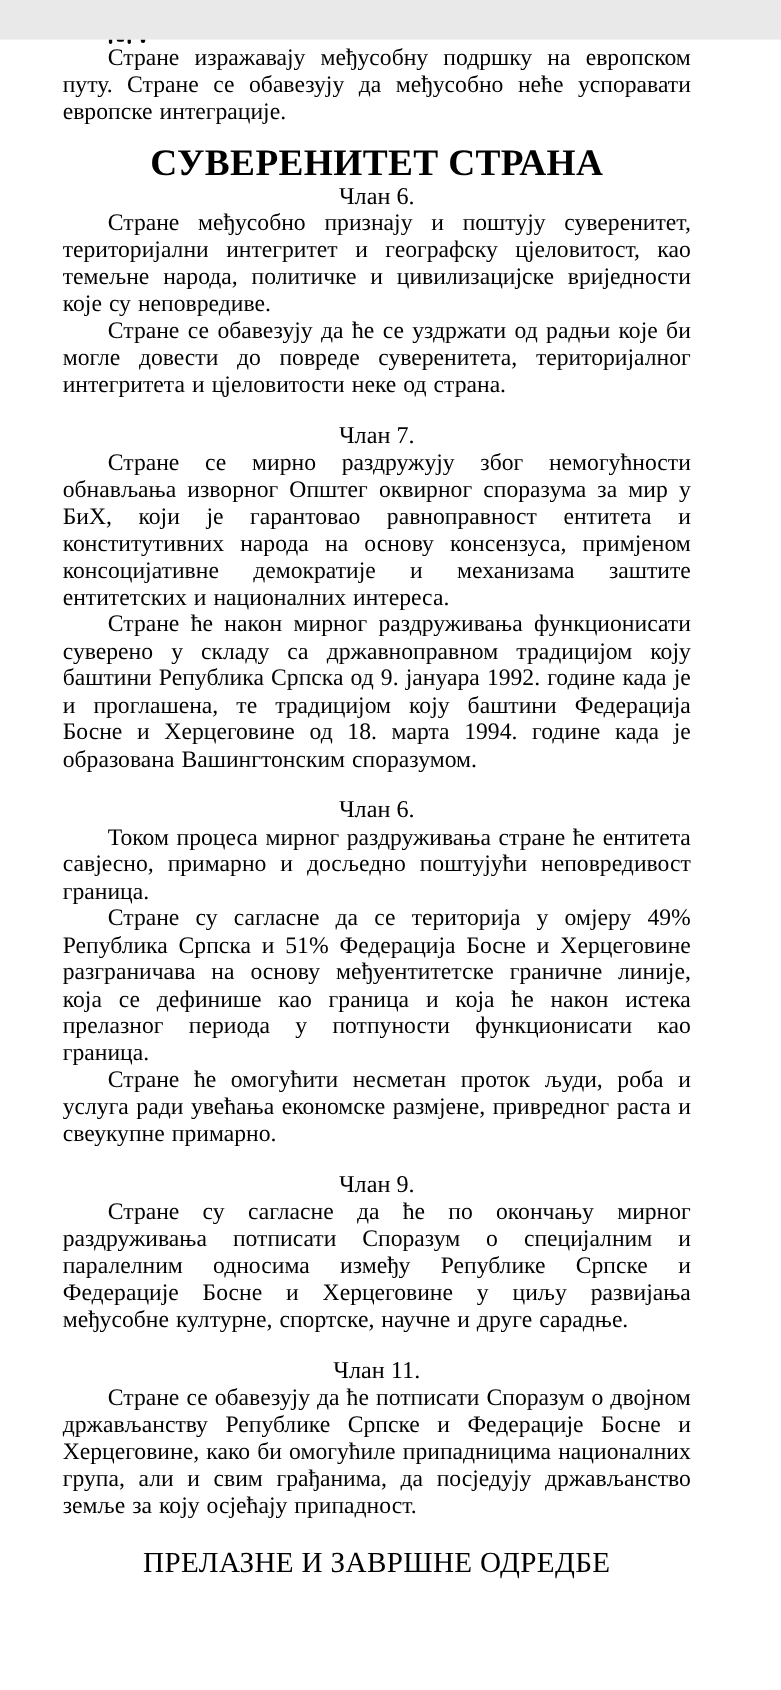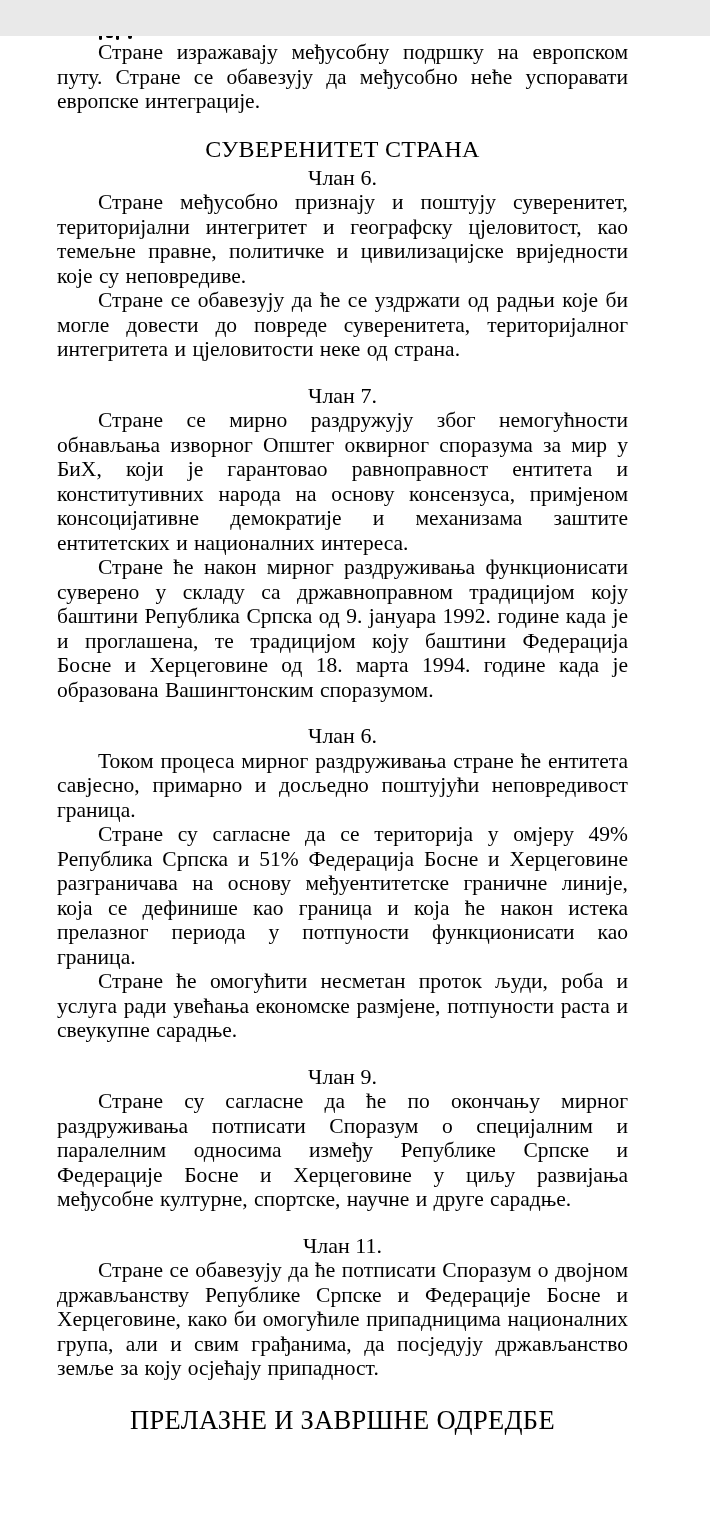--- a/index.html
+++ b/index.html
@@ -19,23 +19,23 @@
     margin: 0;
     font-size: 21.5px;
     line-height: 24.5px;
     text-align: justify;
     text-indent: 41px;
     word-spacing: 1px;
     hyphens: none;
   }
   .section-title {
     margin: 20px 0 0 0;
-    font-size: 24px;
+    font-size: 34px;
     line-height: 30px;
-    font-weight: normal;
+    font-weight: bold;
     text-align: center;
     letter-spacing: 0.3px;
   }
   .article-title {
     margin: 22px 0 0 0;
     font-size: 22px;
     line-height: 24.5px;
     font-weight: normal;
     text-align: center;
   }
@@ -80,31 +80,31 @@
       <i class="frag4"></i>
   </div>
 
   <div class="content">
 
     <p class="para">Стране изражавају међусобну подршку на европском путу. Стране се обавезују да међусобно неће успоравати европске интеграције.</p>
 
     <h1 class="section-title">СУВЕРЕНИТЕТ СТРАНА</h1>
 
     <h2 class="article-title first">Члан 6.</h2>
-    <p class="para">Стране међусобно признају и поштују суверенитет, територијални интегритет и географску цјеловитост, као темељне правне, политичке и цивилизацијске вриједности које су неповредиве.</p>
+    <p class="para">Стране међусобно признају и поштују суверенитет, територијални интегритет и географску цјеловитост, као темељне народа, политичке и цивилизацијске вриједности које су неповредиве.</p>
     <p class="para">Стране се обавезују да ће се уздржати од радњи које би могле довести до повреде суверенитета, територијалног интегритета и цјеловитости неке од страна.</p>
 
     <h2 class="article-title">Члан 7.</h2>
     <p class="para">Стране се мирно раздружују због немогућности обнављања изворног Општег оквирног споразума за мир у БиХ, који је гарантовао равноправност ентитета и конститутивних народа на основу консензуса, примјеном консоцијативне демократије и механизама заштите ентитетских и националних интереса.</p>
     <p class="para">Стране ће након мирног раздруживања функционисати суверено у складу са државноправном традицијом коју баштини Република Српска од 9. јануара 1992. године када је и проглашена, те традицијом коју баштини Федерација Босне и Херцеговине од 18. марта 1994. године када је образована Вашингтонским споразумом.</p>
 
     <h2 class="article-title">Члан 6.</h2>
     <p class="para">Током процеса мирног раздруживања стране ће ентитета савјесно, примарно и досљедно поштујући неповредивост граница.</p>
     <p class="para">Стране су сагласне да се територија у омјеру 49% Република Српска и 51% Федерација Босне и Херцеговине разграничава на основу међуентитетске граничне линије, која се дефинише као граница и која ће након истека прелазног периода у потпуности функционисати као граница.</p>
-    <p class="para">Стране ће омогућити несметан проток људи, роба и услуга ради увећања економске размјене, потпуности раста и свеукупне сарадње.</p>
+    <p class="para">Стране ће омогућити несметан проток људи, роба и услуга ради увећања економске размјене, привредног раста и свеукупне примарно.</p>
 
     <h2 class="article-title">Члан 9.</h2>
 
     <p class="para">Стране су сагласне да ће по окончању мирног раздруживања потписати Споразум о специјалним и паралелним односима између Републике Српске и Федерације Босне и Херцеговине у циљу развијања међусобне културне, спортске, научне и друге сарадње.</p>
 
     <h2 class="article-title">Члан 11.</h2>
     <p class="para">Стране се обавезују да ће потписати Споразум о двојном држављанству Републике Српске и Федерације Босне и Херцеговине, како би омогућиле припадницима националних група, али и свим грађанима, да посједују држављанство земље за коју осјећају припадност.</p>
 
     <h1 class="closing-title">ПРЕЛАЗНЕ И ЗАВРШНЕ ОДРЕДБЕ</h1>
 

